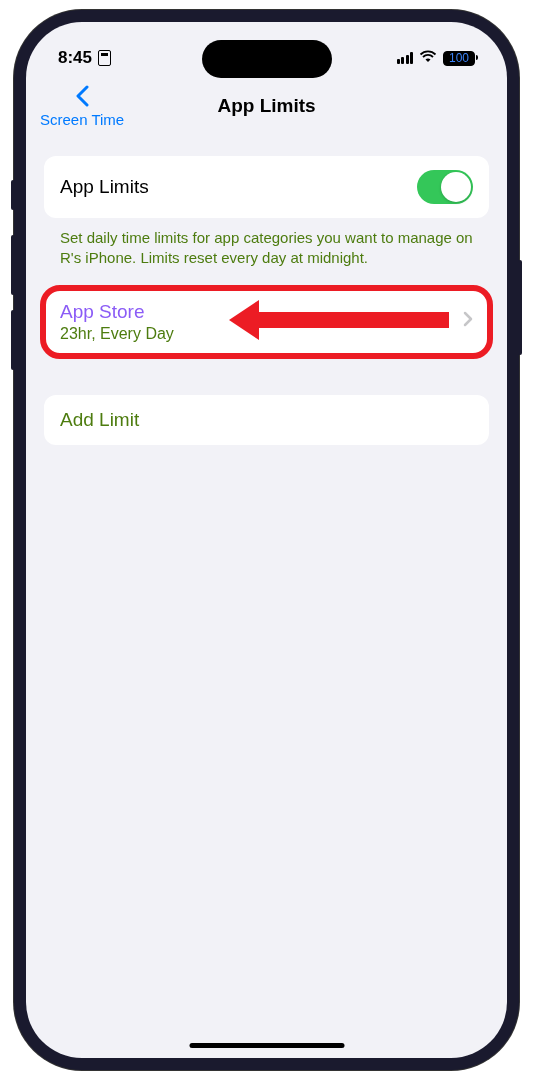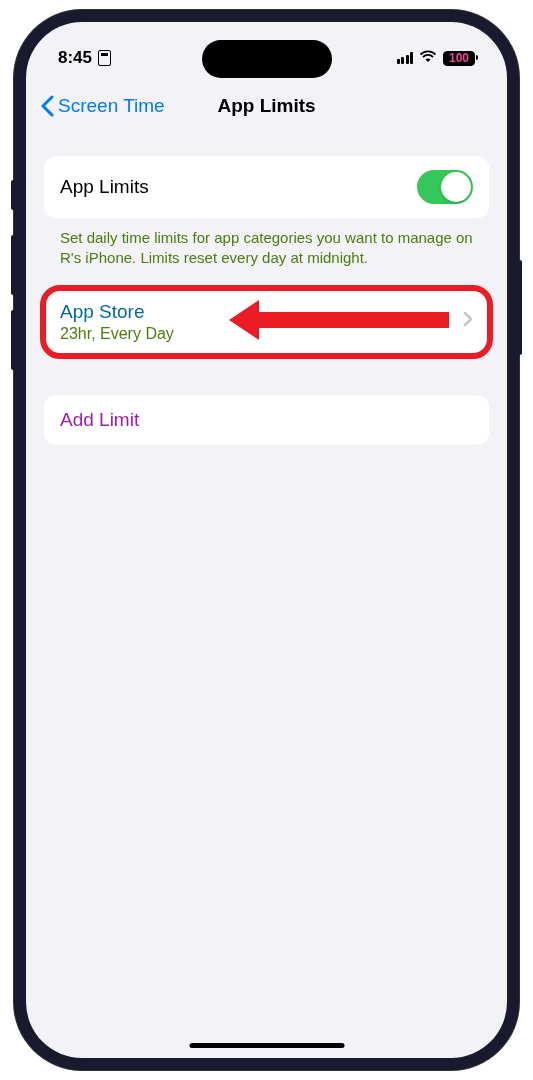--- a/index.html
+++ b/index.html
@@ -94,24 +94,24 @@
       height: 14px;
     }
     
     .battery {
       display: flex;
       align-items: center;
       border: 1.5px solid #000;
       border-radius: 4px;
       padding: 1px 3px;
       font-size: 12px;
-      font-weight: 700;
-      position: relative;
-      background: #000;
-      color: #ec4899;
+      font-weight: 400;
+      position: relative;
+      background: #000;
+      color: #3b82f6;
       height: 15px;
       width: 32px;
       justify-content: center;
     }
     
     .battery::after {
       content: '';
       position: absolute;
       right: -4px;
       top: 3.5px;
@@ -126,22 +126,23 @@
       display: flex;
       align-items: center;
       position: relative;
       padding: 0 14px;
     }
     
     .back-button {
       display: flex;
       align-items: center;
       color: #007aff;
-      font-size: 19px;
+      font-size: 15px;
       gap: 4px;
+      flex-direction: column;
     }
     
     .nav-title {
       position: absolute;
       left: 50%;
       transform: translateX(-50%);
       font-size: 19px;
       font-weight: 600;
     }
     
@@ -218,21 +219,21 @@
     }
     
     .limit-info {
       display: flex;
       flex-direction: column;
       gap: 2px;
     }
     
     .limit-title {
       font-size: 19px;
-      color: #0369a1;
+      color: #8b5cf6;
     }
     
     .limit-subtitle {
       font-size: 16px;
       color: #4d7c0f;
     }
     
     .chevron {
       color: #c6c6c8;
       font-size: 18px;
@@ -246,21 +247,21 @@
       z-index: 10;
       pointer-events: none;
     }
     
     .add-limit-card {
       margin-top: 40px;
     }
     
     .add-limit-row {
       padding: 14px 16px;
-      color: #a21caf;
+      color: #4d7c0f;
       font-size: 19px;
     }
     
     .home-indicator {
       position: absolute;
       bottom: 10px;
       left: 50%;
       transform: translateX(-50%);
       width: 155px;
       height: 5px;

